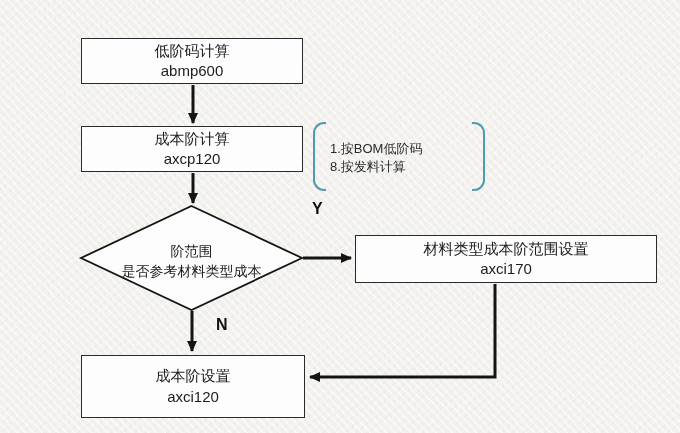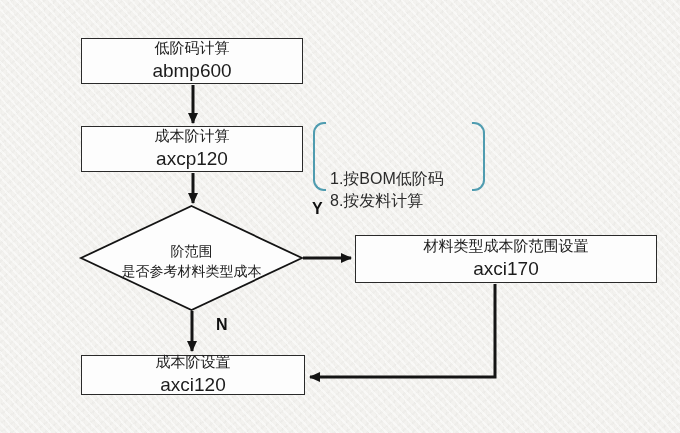--- a/index.html
+++ b/index.html
@@ -20,25 +20,25 @@
   }
   .node{
     position:absolute;
     background:var(--node-fill,#fdfdfd);
     border:1.6px solid var(--node-border,#2a2a2a);
     display:flex;flex-direction:column;align-items:center;justify-content:center;
     box-sizing:border-box;
     font-size:15px;line-height:1.35;
     text-align:center;
   }
-  .node .code{font-size:19px;}
+  .node .code{font-size:15px;}
   #node-low-level{left:81px;top:38px;width:222px;height:46px;}
   #node-cost-calc{left:81px;top:126px;width:222px;height:46px;}
   #node-range-set{left:355px;top:235px;width:302px;height:48px;}
-  #node-cost-set{left:81px;top:355px;width:224px;height:40px;}
+  #node-cost-set{left:81px;top:355px;width:224px;height:63px;}
 
   .connectors{position:absolute;left:0;top:0;width:680px;height:433px;pointer-events:none;}
   .connectors path.line{stroke:var(--line,#111);stroke-width:3;fill:none;}
   .connectors .arrowhead{fill:var(--line,#111);}
   .diamond-shape{fill:var(--node-fill,#fdfdfd);stroke:var(--line,#1f1f1f);stroke-width:1.8;}
 
   .decision-text{
     position:absolute;left:101px;top:241px;width:181px;
     text-align:center;font-size:14px;line-height:1.45;
   }
@@ -57,23 +57,22 @@
   }
   .bracket.right{
     right:0;
     border-right:2px solid var(--bracket,#4f9cb0);
     border-top:2px solid var(--bracket,#4f9cb0);
     border-bottom:2px solid var(--bracket,#4f9cb0);
     border-radius:0 11px 11px 0;
   }
   .note-text{
     position:absolute;left:17px;top:18px;
-    font-size:16px;line-height:1.4;color:#2a2a2a;
+    font-size:13px;line-height:1.4;color:#2a2a2a;
     white-space:nowrap;
-    margin-top:28px;
   }
   .edge-label{
     position:absolute;font-size:16px;font-weight:bold;color:#101010;
   }
   #label-yes{left:312px;top:200px;}
   #label-no{left:216px;top:316px;}
 </style>
 </head>
 <body>
 

